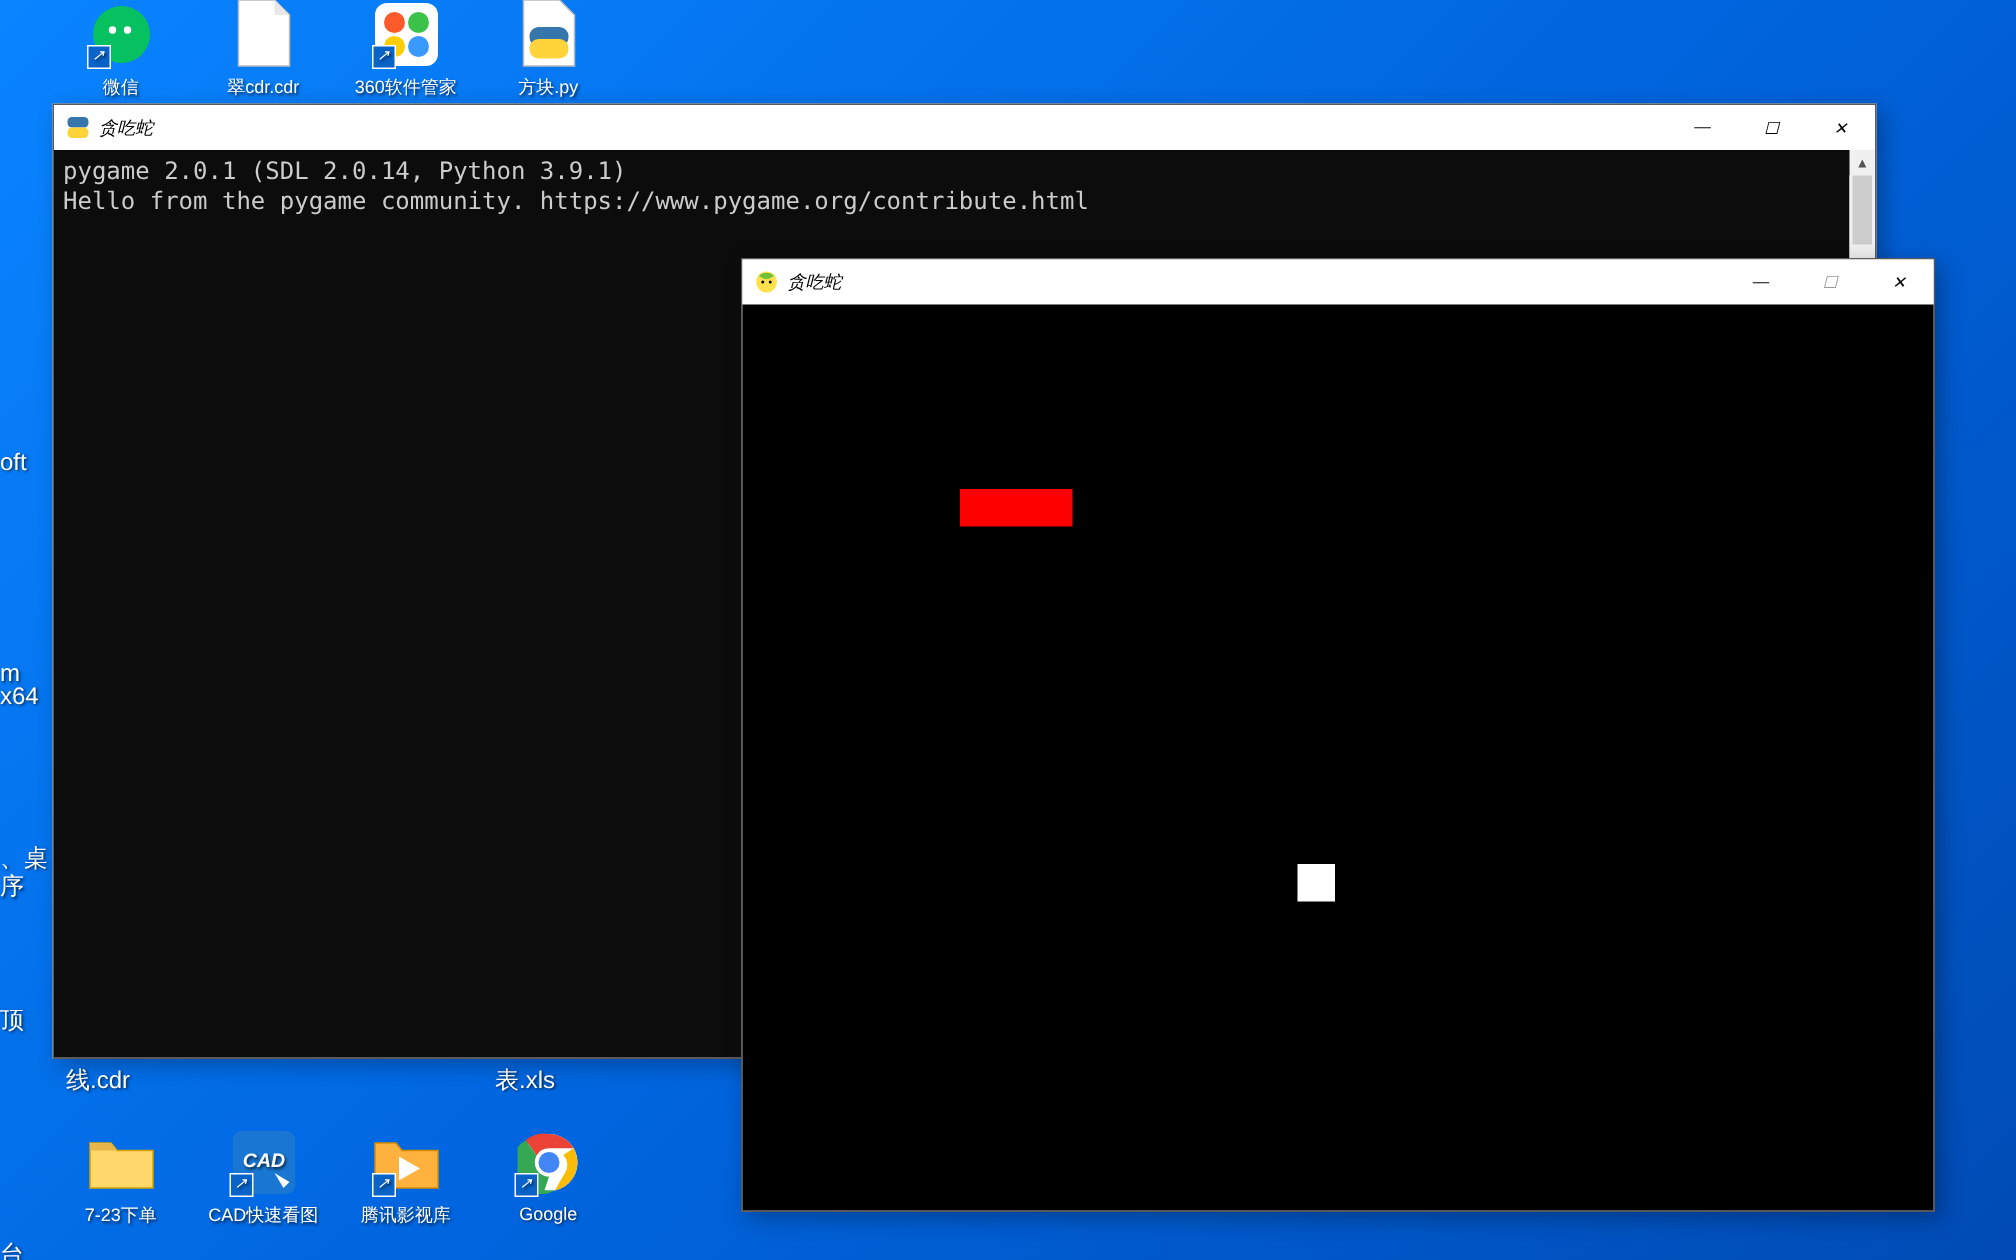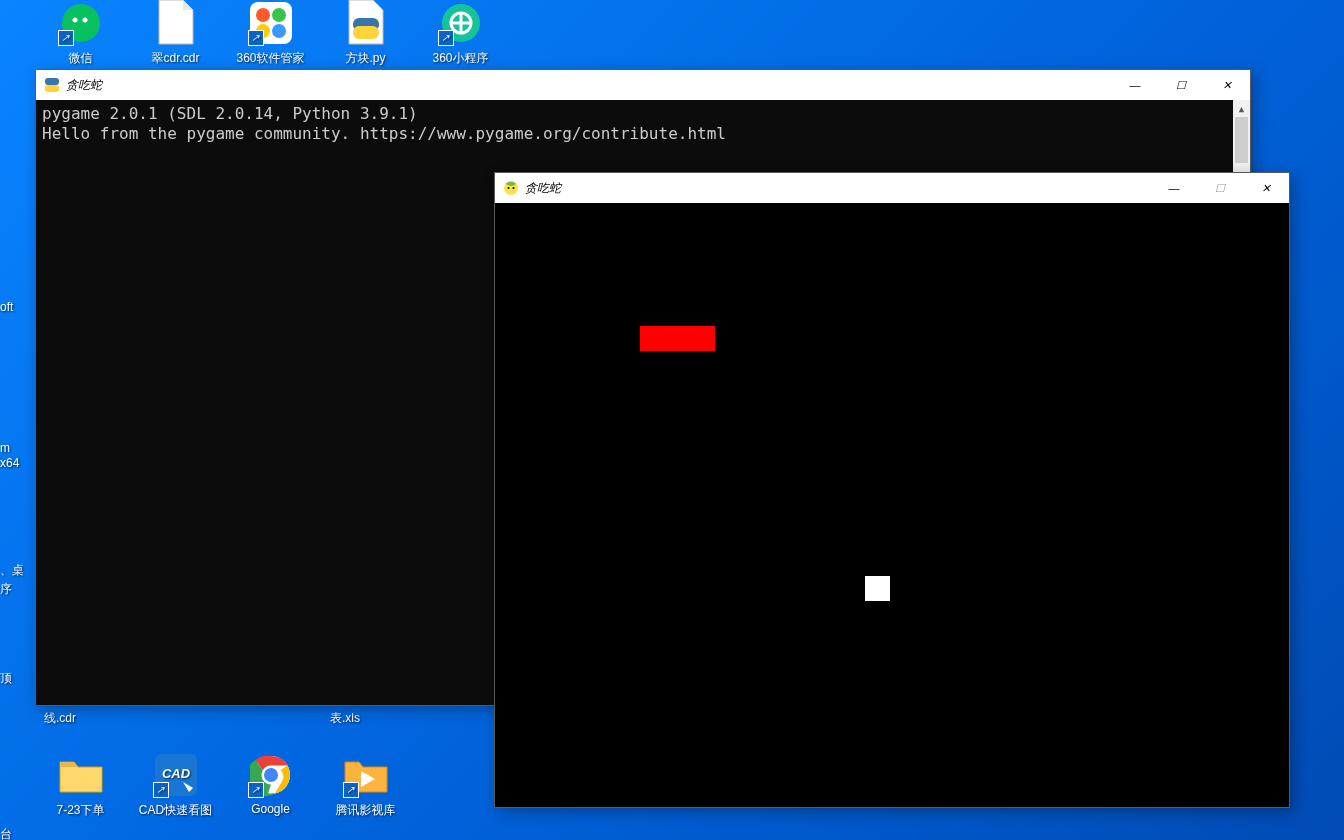--- a/index.html
+++ b/index.html
@@ -19,21 +19,21 @@
     text-shadow: 1px 1px 2px rgba(0,0,0,.7);
     cursor: pointer;
   }
   .desktop-icon .pic {
     width: 46px; height: 46px; margin-bottom: 4px;
     display: flex; align-items: center; justify-content: center;
     font-size: 32px;
     font-style: italic;
   }
   .left-frag {
-    position:absolute; color:#fff; font-size:12px; text-shadow:1px 1px 2px rgba(0,0,0,.7);
+    position:absolute; color:#fff; font-size:16px; text-shadow:1px 1px 2px rgba(0,0,0,.7);
   }
   .shortcut { position:relative; }
   .shortcut::after{
     content:"↗"; position:absolute; bottom:0; left:0; width:14px;height:14px;
     background:#0a64c8; color:#fff; font-size:10px; line-height:14px; text-align:center; border:1px solid #fff;
   }
 
   
   .window {
     position: absolute;
@@ -131,30 +131,20 @@
     <div class="desktop-icon">
       <div class="pic">
         <svg width="38" height="46" viewBox="0 0 38 46">
             <path d="M2 0h24l10 10v34H2z" fill="#fff" stroke="#bbb"></path>
             <rect x="6" y="18" width="26" height="13" rx="6" fill="#3776ab"></rect>
             <rect x="6" y="26" width="26" height="13" rx="6" fill="#ffd43b"></rect>
           </svg>
       </div>
       <span>方块.py</span>
     </div>
-    <div class="desktop-icon">
-      <div class="pic shortcut">
-        <svg width="42" height="42" viewBox="0 0 42 42">
-            <circle cx="21" cy="21" r="19" fill="#15c39a"></circle>
-            <circle cx="21" cy="21" r="10" fill="none" stroke="#fff" stroke-width="3"></circle>
-            <path d="M21 11v20M11 21h20" stroke="#fff" stroke-width="3"></path>
-          </svg>
-      </div>
-      <span>360小程序</span>
-    </div>
   </div>
 
   <div class="icon-grid-bottom">
     <div class="desktop-icon">
       <div class="pic">
         <svg width="46" height="38" viewBox="0 0 46 38">
             <path d="M2 6h14l4 5h24v25H2z" fill="#ffd76a" stroke="#d8a200"></path>
             <path d="M2 6h14l4 5H2z" fill="#e8b74a"></path>
           </svg>
       </div>
@@ -162,42 +152,42 @@
     </div>
     <div class="desktop-icon">
       <div class="pic shortcut">
         <svg width="42" height="42" viewBox="0 0 42 42">
             <rect width="42" height="42" rx="6" fill="#1976d2"></rect>
             <text x="21" y="24" font-size="13" font-weight="bold" fill="#fff" text-anchor="middle">CAD</text>
             <path d="M28 28l10 6-4 4z" fill="#fff"></path>
           </svg>
       </div>
       <span>CAD快速看图</span>
+    </div>
+    <div class="desktop-icon">
+      <div class="pic shortcut">
+        <svg width="46" height="38" viewBox="0 0 46 38">
+            <path d="M2 6h14l4 5h24v25H2z" fill="#ffb23e" stroke="#d88a00"></path>
+            <polygon points="18,15 32,23 18,31" fill="#fff"></polygon>
+          </svg>
+      </div>
+      <span>腾讯影视库</span>
     </div>
     <div class="desktop-icon">
       <div class="pic shortcut">
         <svg width="42" height="42" viewBox="0 0 42 42">
             <circle cx="21" cy="21" r="19" fill="#fff"></circle>
             <path d="M21 2a19 19 0 0 1 16.4 9.5H21a9.5 9.5 0 0 0-8.3 4.9L5.5 6.1A19 19 0 0 1 21 2z" fill="#ea4335"></path>
             <path d="M37.4 11.5A19 19 0 0 1 24.9 39.6l7.1-12.3A9.5 9.5 0 0 0 30.5 16z" fill="#fbbc05"></path>
             <path d="M24.9 39.6a19 19 0 0 1-19.4-33.5l7.2 10.3A9.5 9.5 0 0 0 21 30.5l-3 9z" fill="#34a853"></path>
             <circle cx="21" cy="21" r="8" fill="#4285f4"></circle>
             <circle cx="21" cy="21" r="8" fill="none" stroke="#fff" stroke-width="2"></circle>
           </svg>
       </div>
       <span>Google</span>
-    </div>
-    <div class="desktop-icon">
-      <div class="pic shortcut">
-        <svg width="46" height="38" viewBox="0 0 46 38">
-            <path d="M2 6h14l4 5h24v25H2z" fill="#ffb23e" stroke="#d88a00"></path>
-            <polygon points="18,15 32,23 18,31" fill="#fff"></polygon>
-          </svg>
-      </div>
-      <span>腾讯影视库</span>
     </div>
   </div>
 
   <span class="left-frag" style="top:300px;left:0">oft</span>
   <span class="left-frag" style="top:441px;left:0">m</span>
   <span class="left-frag" style="top:456px;left:0">x64</span>
   <span class="left-frag" style="top:562px;left:0">、桌</span>
   <span class="left-frag" style="top:581px;left:0">序</span>
   <span class="left-frag" style="top:670px;left:0">顶</span>
   <span class="left-frag" style="top:710px;left:44px">线.cdr</span>

